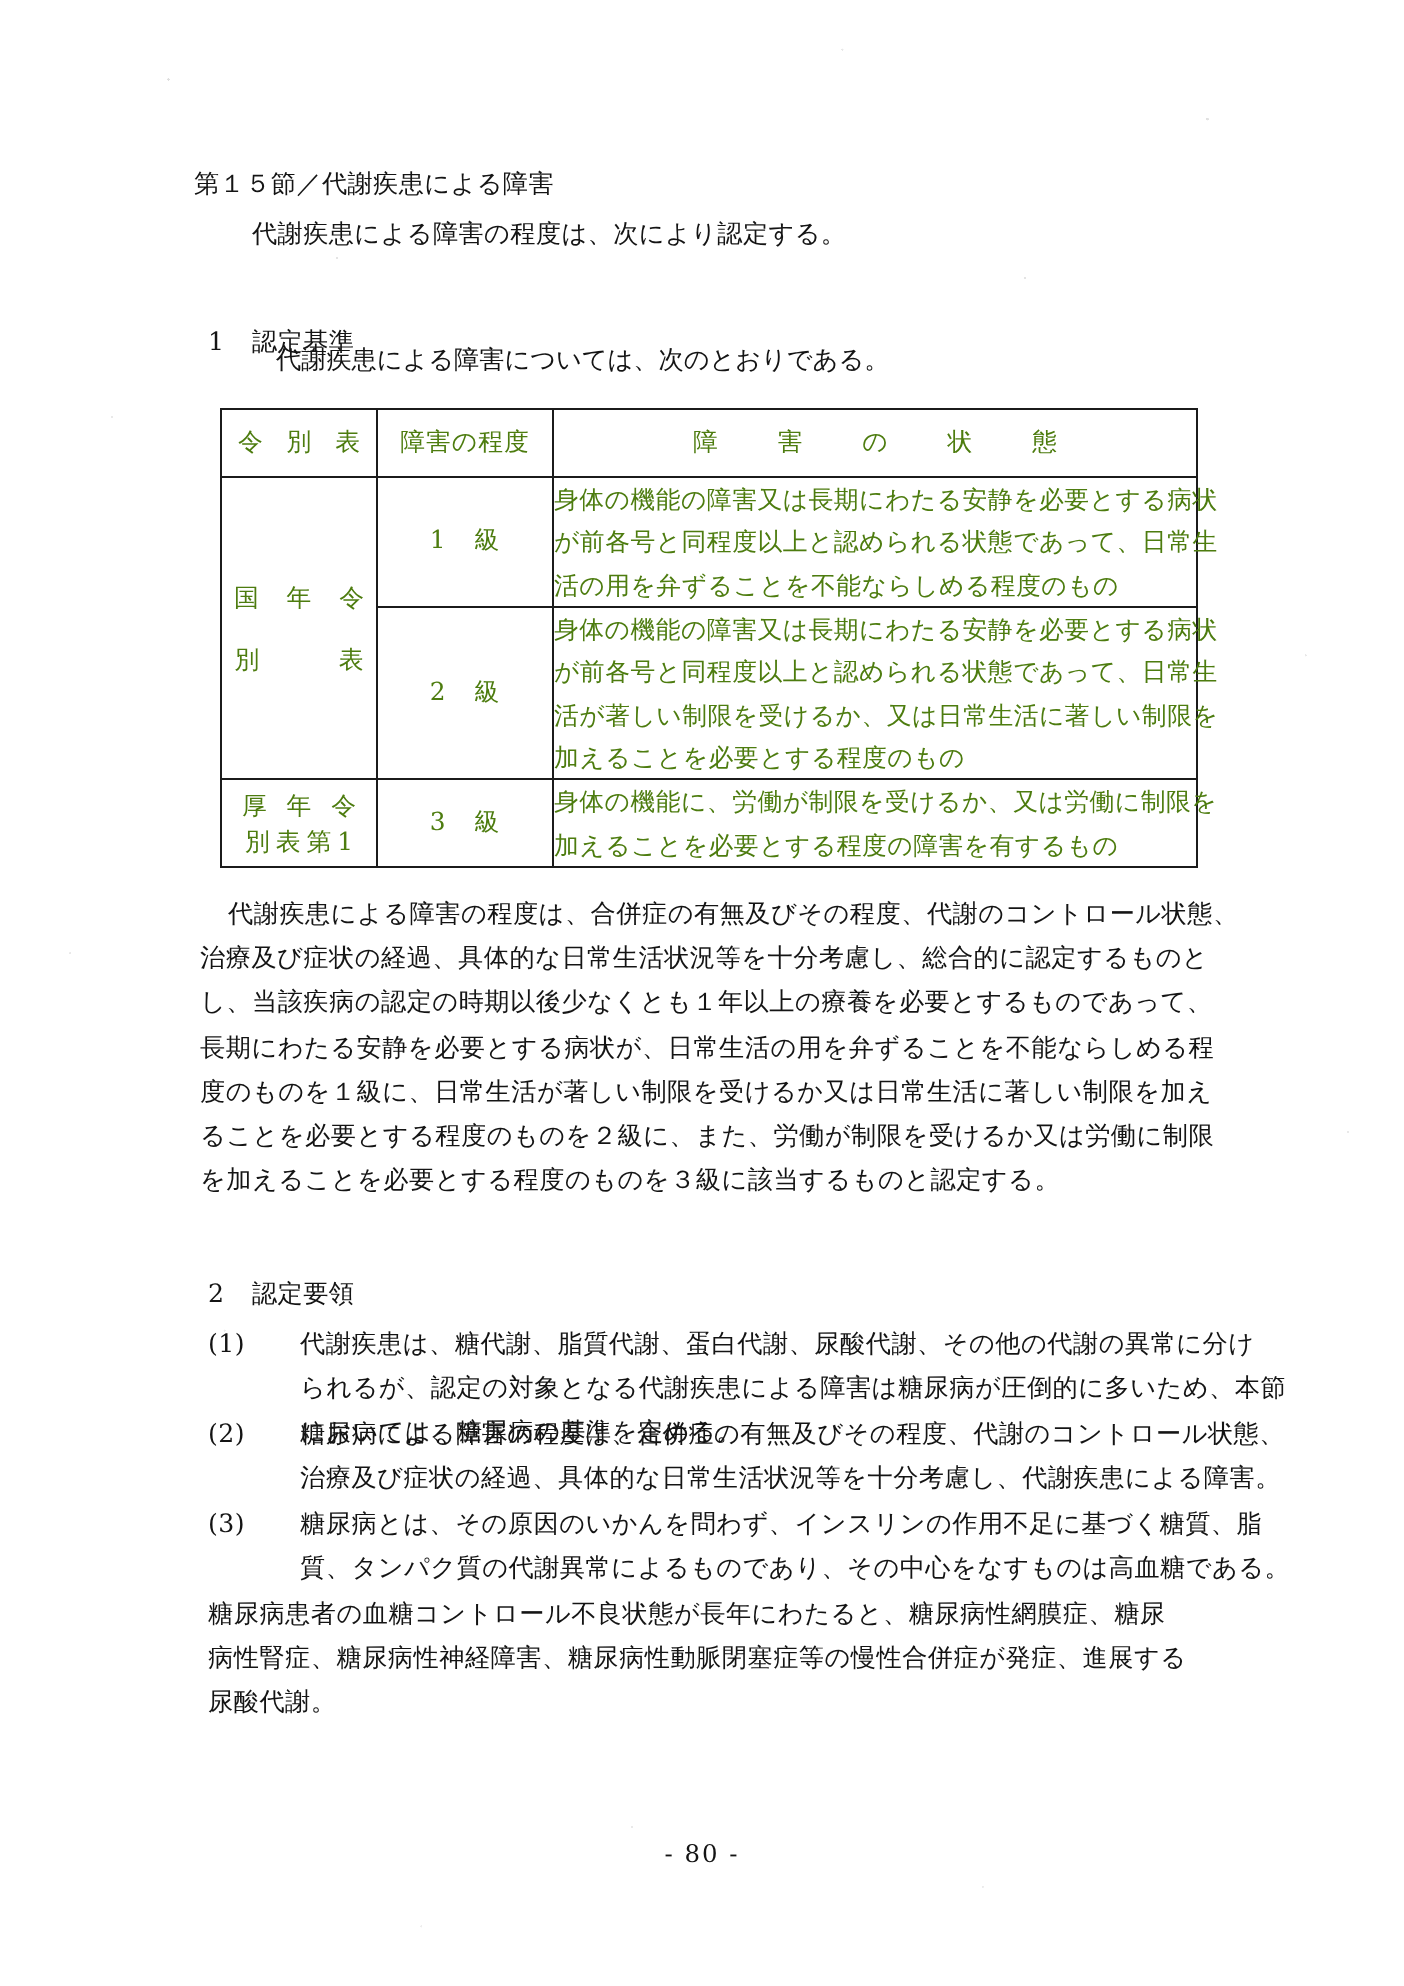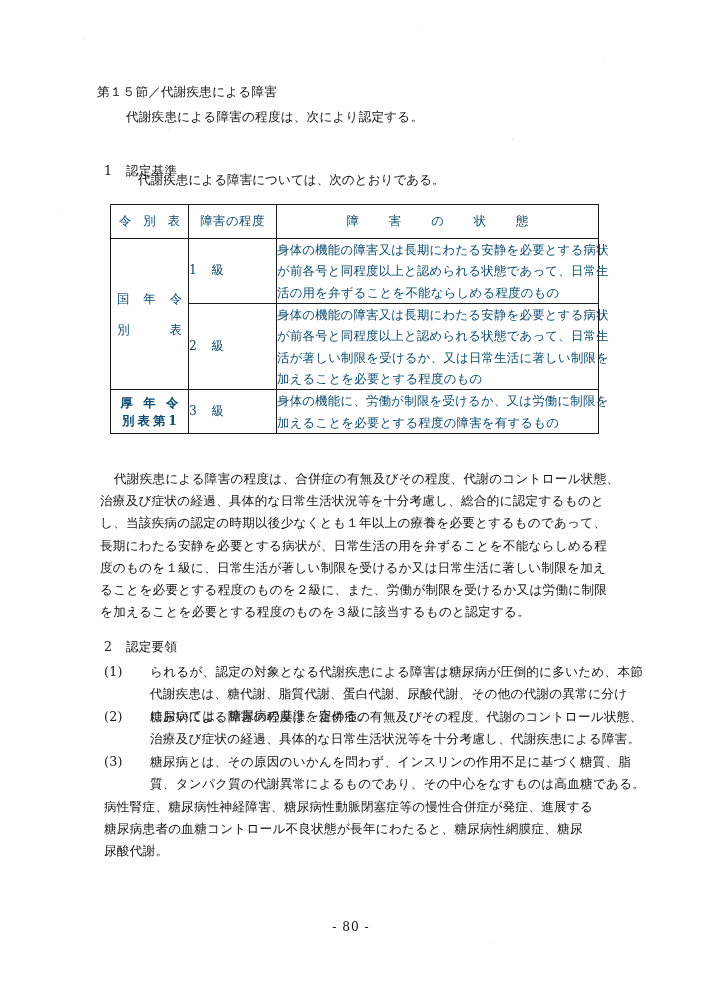--- a/index.html
+++ b/index.html
@@ -94,21 +94,21 @@
     border-collapse: collapse;
     table-layout: fixed;
     font-size: 12.4px;
   }
   .crit-table td,
   .crit-table th {
     border: 1px solid #1b1b1b;
     padding: 0;
     vertical-align: middle;
     font-weight: normal;
-    color: #0c4a6e;
+    color: #4d7c0f;
   }
   .col-law   { width: 78px; }
   .col-grade { width: 88px; }
 
   .th-cell {
     height: 33px;
     text-align: center;
     letter-spacing: 4px;
     text-indent: 4px;
   }
@@ -121,25 +121,24 @@
     letter-spacing: 5px;
     text-indent: 5px;
   }
   .law-cell .lw-a,
   .law-cell .lw-b { display: block; }
   .law-cell.two-line {
     line-height: 1.42;
     letter-spacing: 3px;
     text-indent: 3px;
     padding: 2px 0;
-    font-weight: bold;
   }
 
   .grade-cell {
-    text-align: left;
+    text-align: center;
     letter-spacing: .5px;
   }
   .grade-cell .g-num { margin-right: 14px; }
 
   .state-cell {
     padding: 3px 5px 4px 6px;
     line-height: 1.72;
     text-align: justify;
     text-justify: inter-character;
     letter-spacing: .25px;
@@ -151,21 +150,21 @@
   .para {
     position: absolute;
     font-size: 12.6px;
     line-height: 22.2px;
     letter-spacing: .25px;
     white-space: nowrap;
   }
   .para .ln { display: block; }
   .para .ind { padding-left: 14px; }
 
-  .para-after-table { left: 100px; top: 468px; }
+  .para-after-table { left: 100px; top: 446px; }
 
   .list-item {
     position: absolute;
     font-size: 12.6px;
     line-height: 22.2px;
     letter-spacing: .25px;
     white-space: nowrap;
   }
   .list-item .marker {
     position: absolute;
@@ -277,22 +276,22 @@
     <span class="ln">を加えることを必要とする程度のものを３級に該当するものと認定する。</span>
   </div>
 
   <div class="sec-head sec2-head">
     <span class="sec-num">2</span><span>認定要領</span>
   </div>
 
   <div class="list-item item1">
     <span class="marker">(1)</span>
     <span class="body">
+      <span class="ln">代謝疾患は、糖代謝、脂質代謝、蛋白代謝、尿酸代謝、その他の代謝の異常に分け</span>
       <span class="ln">られるが、認定の対象となる代謝疾患による障害は糖尿病が圧倒的に多いため、本節</span>
-      <span class="ln">代謝疾患は、糖代謝、脂質代謝、蛋白代謝、尿酸代謝、その他の代謝の異常に分け</span>
       <span class="ln">においては、糖尿病の基準を定める。</span>
     </span>
   </div>
 
   <div class="list-item item2">
     <span class="marker">(2)</span>
     <span class="body">
       <span class="ln">糖尿病による障害の程度は、合併症の有無及びその程度、代謝のコントロール状態、</span>
       <span class="ln">治療及び症状の経過、具体的な日常生活状況等を十分考慮し、代謝疾患による障害。</span>
     </span>
@@ -301,22 +300,22 @@
   <div class="list-item item3">
     <span class="marker">(3)</span>
     <span class="body">
       <span class="ln">糖尿病とは、その原因のいかんを問わず、インスリンの作用不足に基づく糖質、脂</span>
       <span class="ln">質、タンパク質の代謝異常によるものであり、その中心をなすものは高血糖である。</span>
     </span>
   </div>
 
   <div class="list-item para-c">
     <span class="body">
+      <span class="ln ind">糖尿病患者の血糖コントロール不良状態が長年にわたると、糖尿病性網膜症、糖尿</span>
       <span class="ln">病性腎症、糖尿病性神経障害、糖尿病性動脈閉塞症等の慢性合併症が発症、進展する</span>
-      <span class="ln ind">糖尿病患者の血糖コントロール不良状態が長年にわたると、糖尿病性網膜症、糖尿</span>
       <span class="ln">尿酸代謝。</span>
     </span>
   </div>
 
 
   <div class="page-number">- 80 -</div>
 
 </div>
 
 </body></html>

